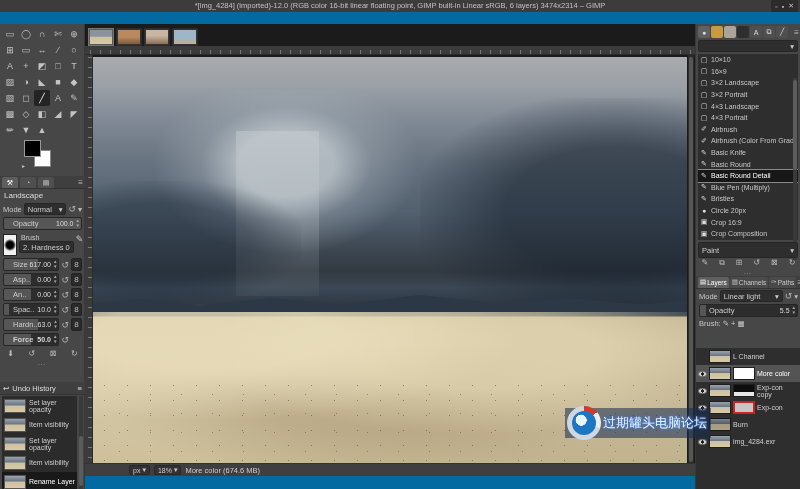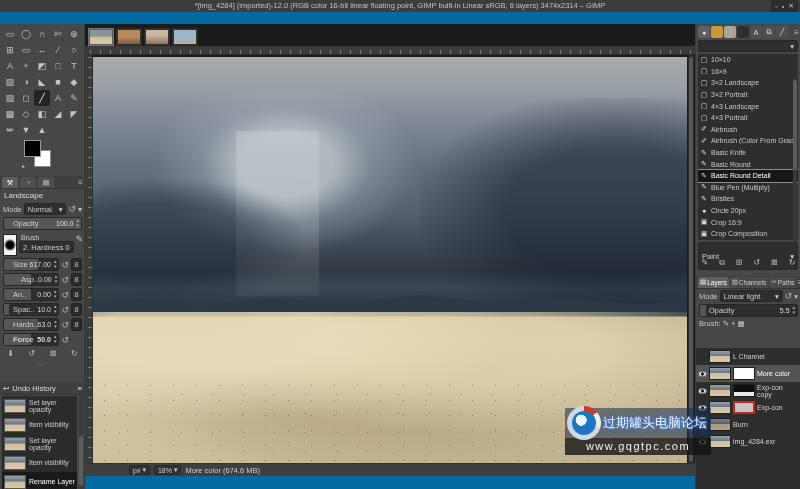--- a/index.html
+++ b/index.html
@@ -66,21 +66,21 @@
   
   #rightcol{left:695px;top:24px;width:105px;height:465px;background:#474747;border-left:1px solid #393939;}
   #rtabs{left:0;top:1px;width:105px;height:14px;display:flex;align-items:center;gap:1px;padding:0 2px;}
   .rtab{width:12px;height:12px;background:#4f4f4f;border-radius:2px;display:flex;align-items:center;justify-content:center;font-size:7px;color:#ddd;}
   .rtab.on{background:#606060;}
   #pfilter{left:2px;top:16px;width:100px;height:12px;}
   #plist{left:2px;top:30px;width:100px;height:186px;background:#2e2e2e;overflow:hidden;}
   .prow{display:flex;align-items:center;gap:3px;height:11.6px;padding:0 2px;color:#c9c9c9;font-size:7px;white-space:nowrap;}
   .prow .pic{width:8px;text-align:center;color:#ddd;font-size:7px;flex:0 0 auto;}
   .prow.sel{background:#171717;outline:1px solid #8a8a8a;color:#fff;}
-  #pfooter{left:2px;top:218px;width:100px;height:28px;}
+  #pfooter{left:2px;top:218px;width:100px;height:16px;}
   #pbtns{left:0;top:232px;width:105px;}
   
   #ldock{left:0;top:252px;width:105px;height:213px;}
   .ltabs{display:flex;align-items:center;height:13px;gap:1px;padding:0 2px;background:#3f3f3f;border-bottom:1px solid #333;}
   .ltab{display:flex;align-items:center;gap:1px;height:11px;padding:0 2px;font-size:6.5px;color:#ccc;background:#4a4a4a;border-radius:2px 2px 0 0;}
   .ltab.on{background:#5f5f5f;color:#fff;}
   .lrow{display:flex;align-items:center;gap:2px;padding:1px 3px;font-size:7.5px;}
   #llist{position:absolute;left:0px;top:72px;width:105px;height:141px;background:#2e2e2e;overflow:hidden;}
   .lyr{display:flex;align-items:center;gap:2px;height:17px;padding:0 2px;color:#d2d2d2;font-size:7px;}
   .lyr.active{background:#545454;color:#fff;}
@@ -213,21 +213,21 @@
           <span class="sval">617.00</span>
           <span class="spin">
               <span>▲</span>
               <span>▼</span>
             </span>
         </div>
         <span class="rst">↺</span>
         <span class="dyn">8</span>
       </div>
       <div class="optrow">
-        <div class="sscale" style="flex:1;padding-left:8px;">
+        <div class="sscale" style="flex:1;">
           <div class="fill" style="width:50%;"></div>
           <span class="slbl">Asp..</span>
           <span class="sval">0.00</span>
           <span class="spin">
               <span>▲</span>
               <span>▼</span>
             </span>
         </div>
         <span class="rst">↺</span>
         <span class="dyn">8</span>
@@ -562,19 +562,18 @@
           <span>img_4284.exr</span>
         </div>
       </div>
     </div>
   </div>
 
   <div id="wmark" class="abs">
     <div id="wm1">
       <span id="wmtext">过期罐头电脑论坛</span>
     </div>
-    <div id="wm2">www.gqgtpc.com</div>
     <div id="wmlogo">
         <div class="in"></div>
       </div>
   </div>
 
 </div>
 
 </body></html>

